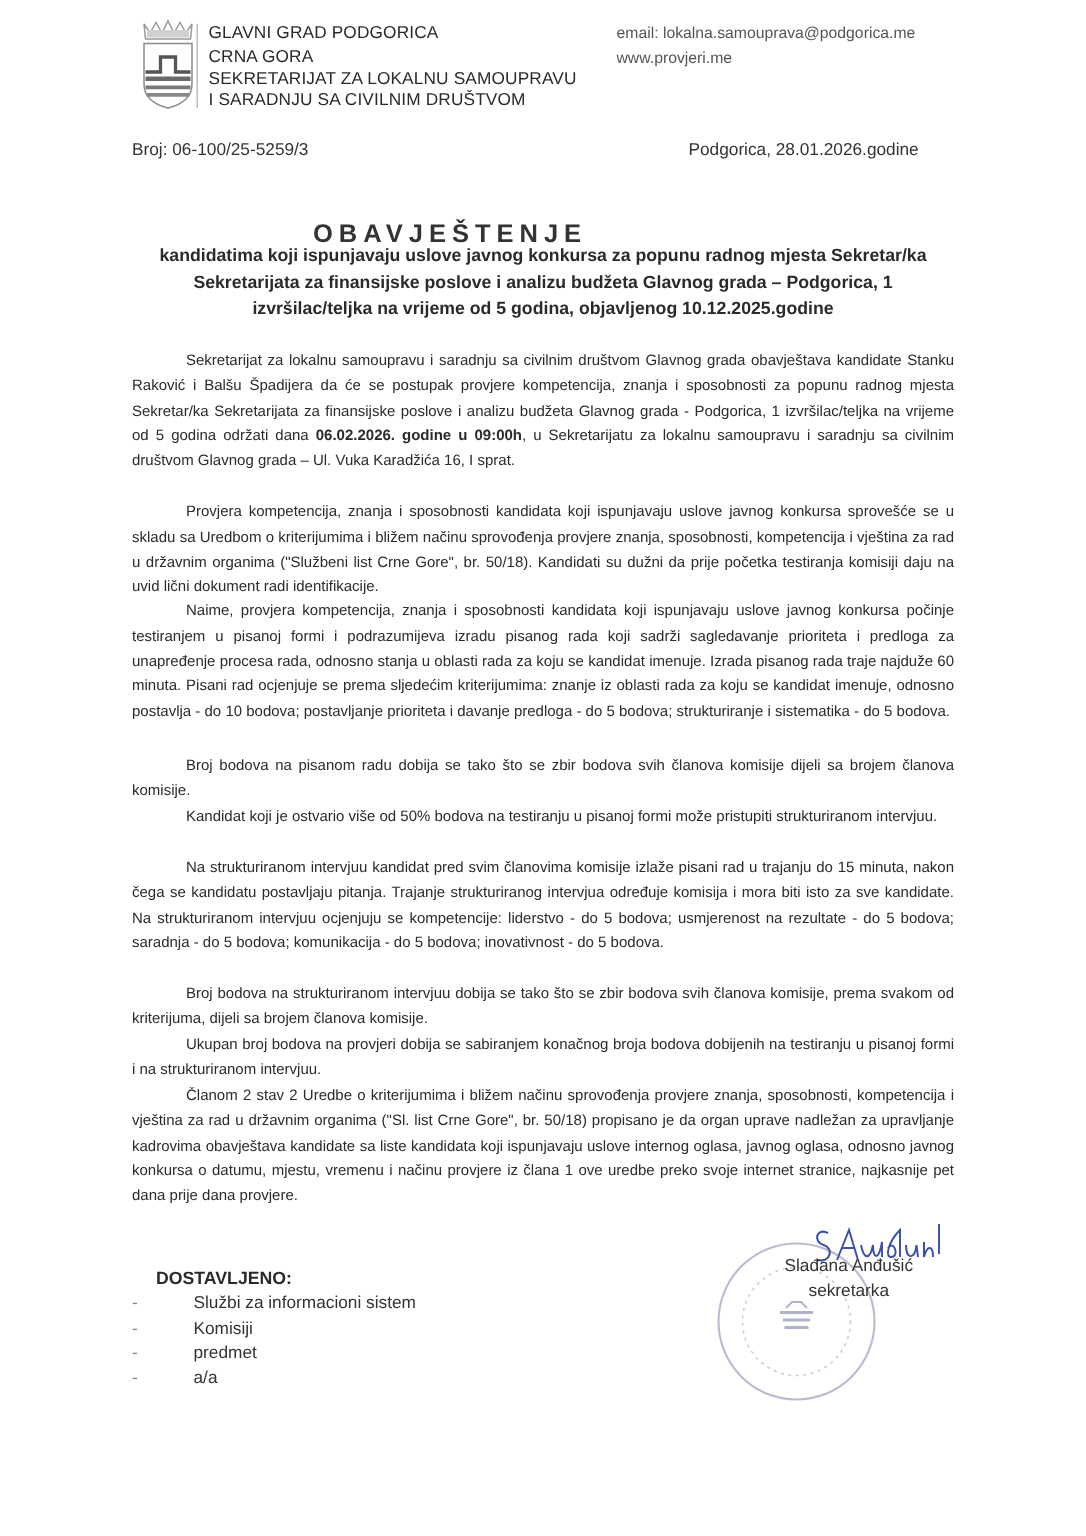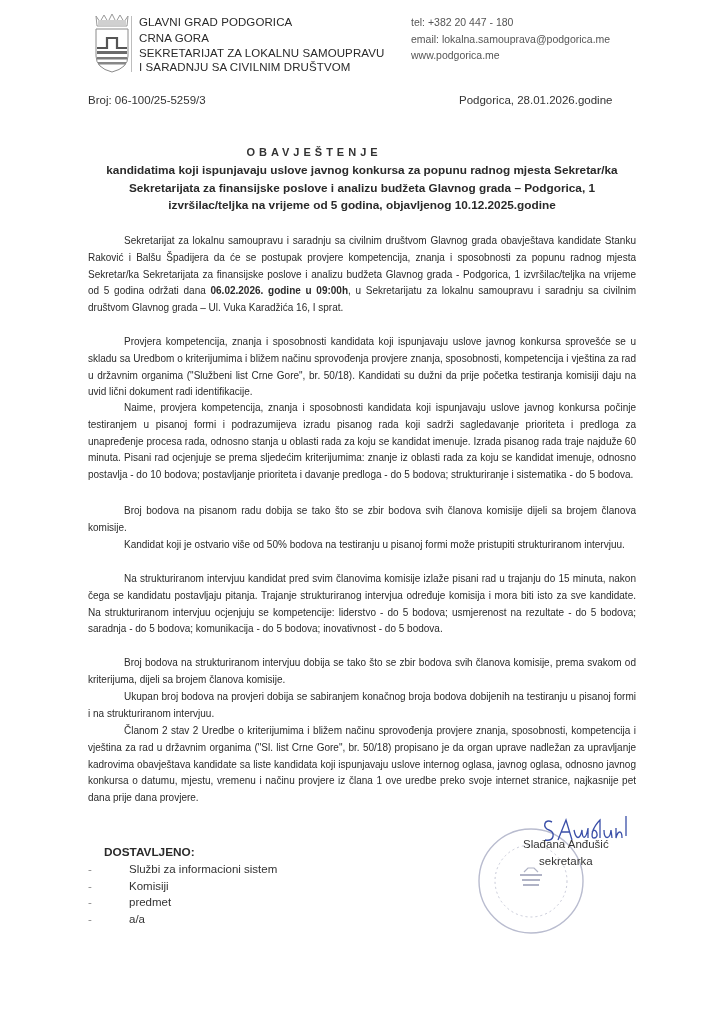--- a/index.html
+++ b/index.html
@@ -6,21 +6,21 @@
   body { width:724px; height:1024px; position:relative; overflow:hidden;
          font-family:"Liberation Sans", sans-serif; color:#1e1e1e; }
   .abs { position:absolute; }
   .hdr-left { left:139px; top:14px; font-size:11.5px; line-height:16px; color:#2a2a2a; letter-spacing:0.1px; }
   .hdr-left div { white-space:nowrap; }
   .hdr-left .l3 { margin-top:1px; line-height:13px; }
   .hdr-right { left:411px; top:14px; font-size:10.5px; line-height:16.5px; color:#555; white-space:nowrap; }
   .vline { left:131px; top:16px; width:1px; height:56px; background:#bdbdbd; }
   .crest { left:92px; top:12px; width:40px; height:62px; }
   .meta { top:94px; font-size:11.5px; color:#333; white-space:nowrap; }
-  .title { left:16px; width:596px; top:146px; text-align:center; font-size:11px; letter-spacing:4px; font-weight:bold; color:#333; }
+  .title { left:2px; width:596px; top:146px; text-align:center; font-size:17px; letter-spacing:4px; font-weight:bold; color:#333; }
   .subtitle { left:88px; width:548px; top:162px; text-align:center; font-size:11.8px; font-weight:bold; line-height:17.5px; color:#2a2a2a; }
   .para { left:88px; width:548px; font-size:10px; line-height:16.8px; text-align:justify; color:#2b2b2b; }
   .para p { margin:0; text-indent:36px; }
   .para b { font-weight:bold; }
   .dost-title { left:104px; top:845px; font-weight:bold; font-size:11.8px; color:#2a2a2a; }
   .dost-list { left:88px; top:861px; font-size:11.5px; line-height:16.5px; color:#333; }
   .dost-item { display:flex; }
   .dost-item .dash { width:41px; color:#888; }
   .sign-name { left:523px; top:838px; font-size:11.5px; color:#333; white-space:nowrap; }
   .sign-role { left:539px; top:855px; font-size:11.5px; color:#333; white-space:nowrap; }
@@ -42,23 +42,22 @@
 <div class="abs vline"></div>
 
 <div class="abs hdr-left">
   <div>GLAVNI GRAD PODGORICA</div>
   <div>CRNA GORA</div>
   <div class="l3">SEKRETARIJAT ZA LOKALNU SAMOUPRAVU</div>
   <div class="l3">I SARADNJU SA CIVILNIM DRUŠTVOM</div>
 </div>
 
 <div class="abs hdr-right">
-  <div>tel: +382 20 447 - 180</div>
   <div>email: lokalna.samouprava@podgorica.me</div>
-  <div>www.podgorica.me</div>
+  <div>www.provjeri.me</div>
 </div>
 
 <div class="abs meta" style="left:88px;">Broj: 06-100/25-5259/3</div>
 <div class="abs meta" style="left:459px;">Podgorica, 28.01.2026.godine</div>
 
 <div class="abs title">OBAVJEŠTENJE</div>
 <div class="abs subtitle">kandidatima koji ispunjavaju uslove javnog konkursa za popunu radnog mjesta Sekretar/ka Sekretarijata za finansijske poslove i analizu budžeta  Glavnog grada – Podgorica, 1 izvršilac/teljka na vrijeme od 5 godina, objavljenog 10.12.2025.godine</div>
 
 <div class="abs para" style="top:233px;">
   <p><span>Sekretarijat za lokalnu samoupravu i saradnju sa civilnim društvom Glavnog grada obavještava kandidate Stanku Raković i Balšu Špadijera da će se postupak provjere kompetencija, znanja i sposobnosti za popunu radnog mjesta Sekretar/ka Sekretarijata za finansijske poslove i analizu budžeta Glavnog grada - Podgorica, 1 izvršilac/teljka na vrijeme od 5 godina održati dana </span><b>06.02.2026. godine u 09:00h</b><span>, u Sekretarijatu za lokalnu samoupravu i saradnju sa civilnim društvom Glavnog grada – Ul. Vuka Karadžića 16, I sprat.</span></p>

